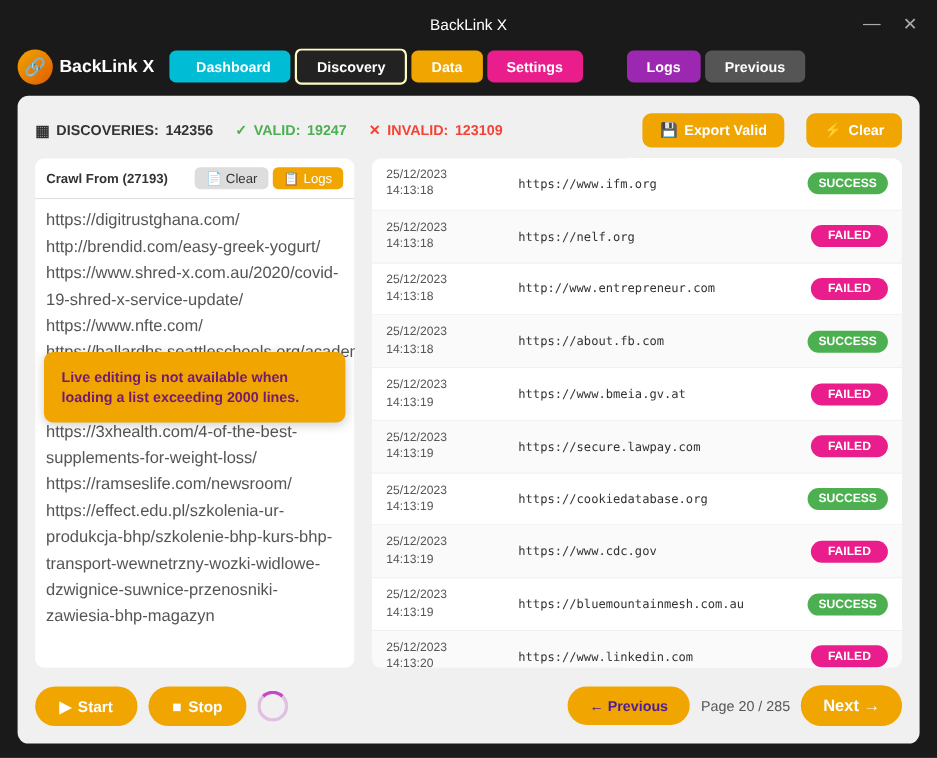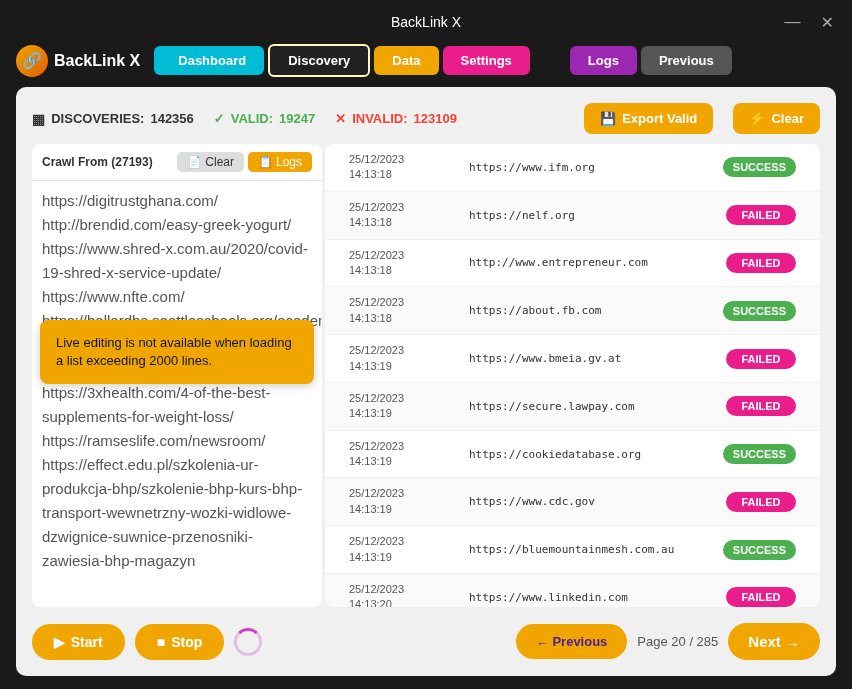--- a/index.html
+++ b/index.html
@@ -131,21 +131,21 @@
       font-size: 13px;
       font-weight: 600;
       cursor: pointer;
       display: flex;
       align-items: center;
       gap: 6px;
     }
 
     .content-area {
       display: flex;
-      gap: 3px;
+      gap: 16px;
       flex: 1;
       min-height: 0;
     }
 
     .left-panel {
       width: 290px;
       background: #fff;
       border-radius: 8px;
       display: flex;
       flex-direction: column;
@@ -201,41 +201,41 @@
       line-height: 1.6;
       min-height: 0;
     }
 
     .tooltip-overlay {
       position: absolute;
       top: 38%;
       left: 8px;
       right: 8px;
       background: #f0a500;
-      color: #0f172a;
+      color: #701a75;
       border-radius: 8px;
       padding: 14px 16px;
       font-size: 13px;
-      font-weight: 400;
+      font-weight: 700;
       line-height: 1.4;
       z-index: 10;
       box-shadow: 0 2px 10px rgba(0,0,0,0.2);
     }
 
     .right-panel {
       flex: 1;
       background: #fff;
       border-radius: 8px;
       overflow-y: auto;
       min-height: 0;
     }
     .result-row {
       display: flex;
       align-items: center;
-      padding: 8px 24px;
+      padding: 8px 13px;
       border-bottom: 1px solid #f0f0f0;
       gap: 10px;
     }
     .result-row:nth-child(even) { background: #fafafa; }
     .result-datetime {
       font-size: 11px;
       color: #555;
       min-width: 110px;
       line-height: 1.4;
     }

